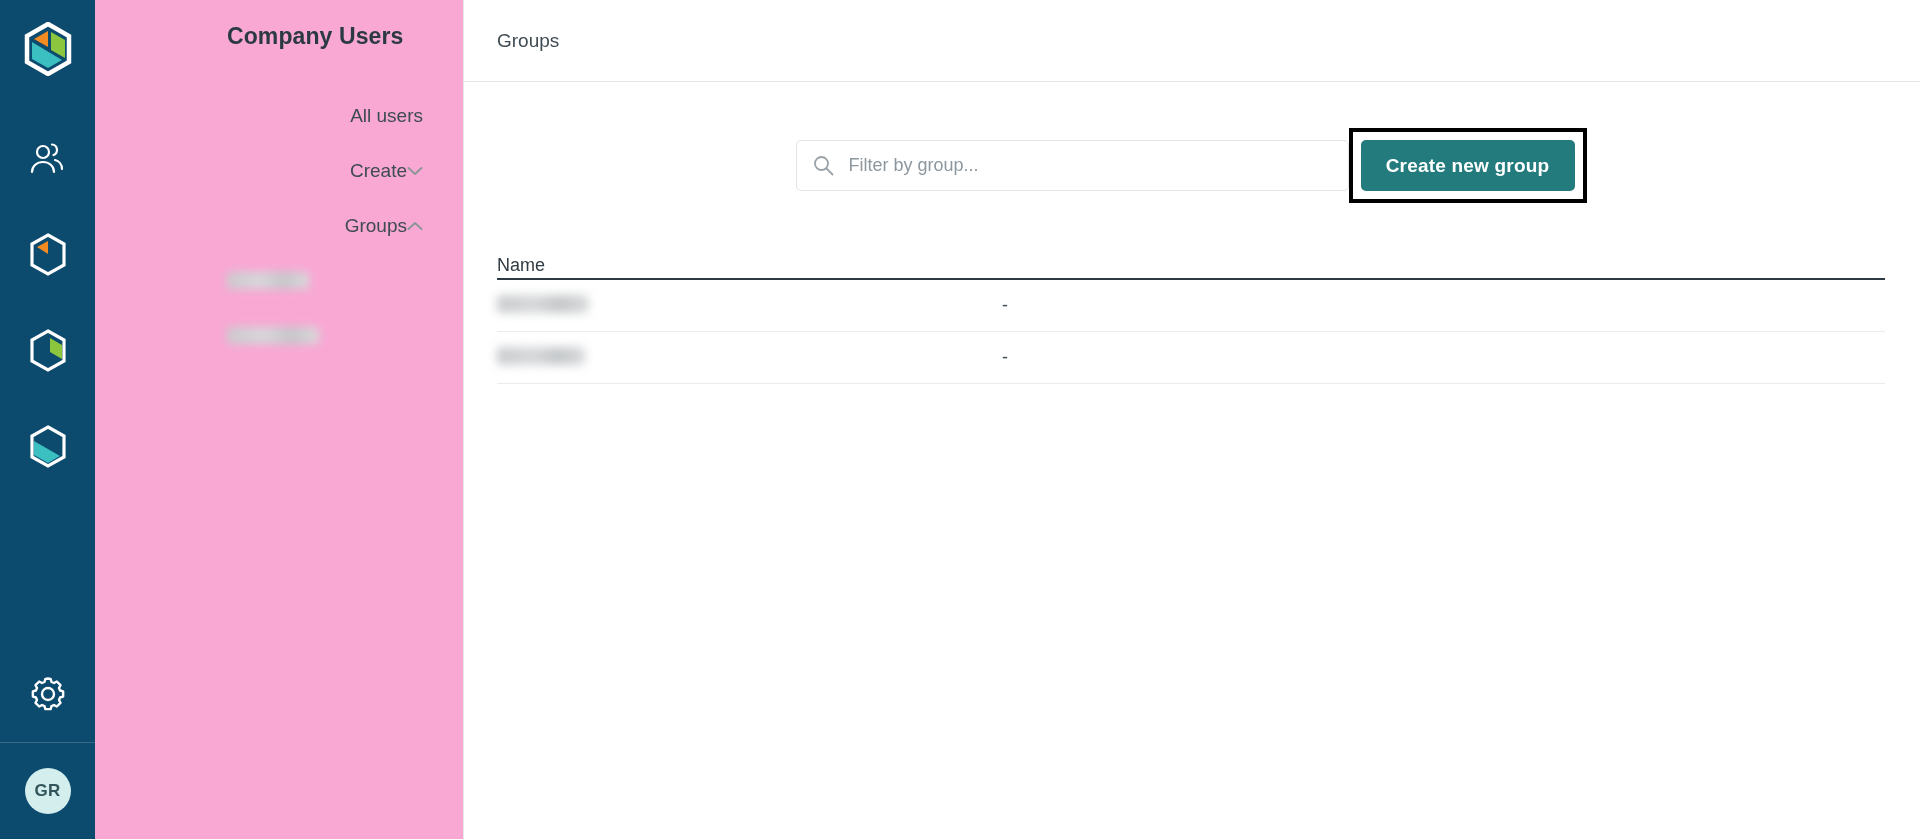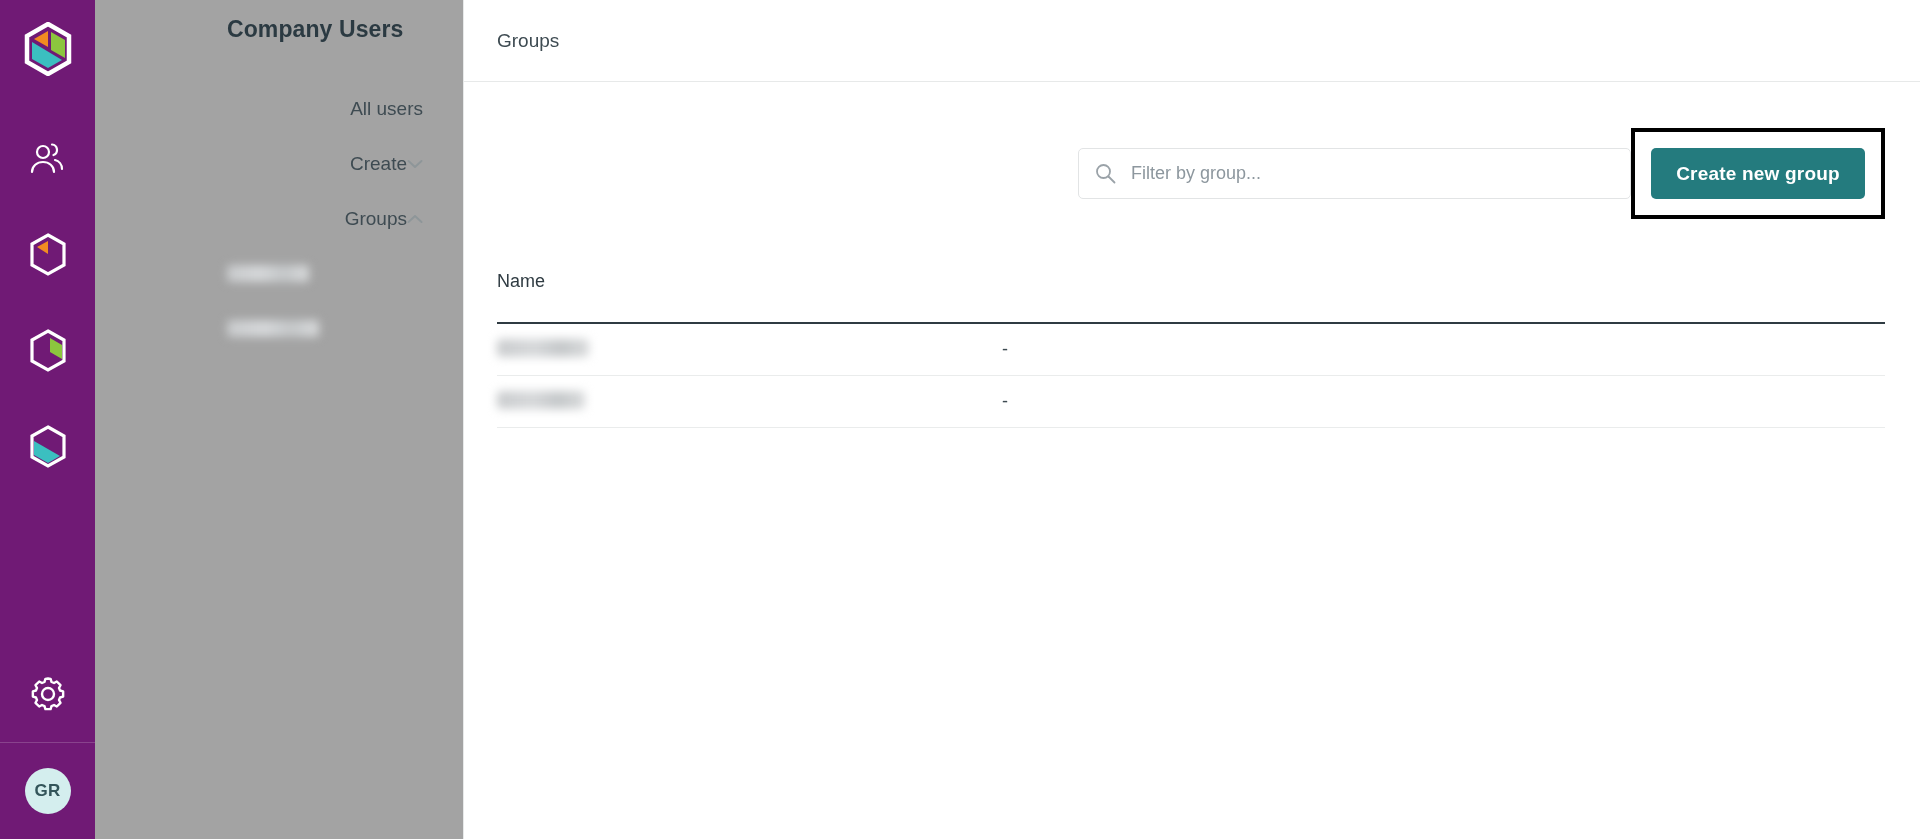--- a/index.html
+++ b/index.html
@@ -7,21 +7,21 @@
     width: 1920px; height: 839px;
     font-family: "Liberation Sans", sans-serif;
     background: #ffffff;
     overflow: hidden;
   }
   .app { display: flex; width: 1920px; height: 839px; }
 
   
   .rail {
     width: 95px; height: 839px;
-    background: #701a75;
+    background: #0c4a6e;
     display: flex; flex-direction: column; align-items: center;
     flex: 0 0 95px;
     position: relative;
   }
   .rail-logo { margin-top: 22px; margin-bottom: 30px; }
   .rail-items { display: flex; flex-direction: column; align-items: center; gap: 0; }
   .rail-btn {
     width: 95px; height: 96px;
     display: flex; align-items: center; justify-content: center;
     cursor: pointer;
@@ -34,23 +34,23 @@
   .avatar {
     width: 46px; height: 46px; border-radius: 50%;
     background: #d4eeee; color: #33555a;
     display: flex; align-items: center; justify-content: center;
     font-size: 17px; font-weight: 600; letter-spacing: .3px;
   }
 
   
   .subnav {
     width: 369px; flex: 0 0 369px; height: 839px;
-    background: #a3a3a3;
+    background: #f9a8d4;
     border-right: 1px solid #e7e9e9;
-    padding-top: 16px;
+    padding-top: 23px;
   }
   .subnav-title {
     font-size: 23px; color: #2b3a42; font-weight: 600;
     padding: 0 0 0 132px; margin-bottom: 38px; letter-spacing: .1px;
   }
   .nav-row {
     display: flex; align-items: center; justify-content: flex-end;
     padding: 0 40px 0 132px; height: 55px;
     cursor: pointer;
   }
@@ -76,54 +76,54 @@
   .main { flex: 1 1 auto; height: 839px; background: #ffffff; display: flex; flex-direction: column; min-width:0;}
   .main-header {
     height: 82px; flex: 0 0 82px;
     border-bottom: 1px solid #e7e9e9;
     display: flex; align-items: center;
     padding-left: 33px;
   }
   .main-title { font-size: 19px; color: #3e4b52; }
   .main-body { padding: 46px 35px 0 33px; flex: 1 1 auto; }
 
-  .toolbar { display: flex; align-items: center; justify-content: flex-end; }
+  .toolbar { display: flex; align-items: center; justify-content: center; }
   .search-box {
     width: 553px; height: 51px;
     border: 1px solid #e2e4e5; border-radius: 5px;
     background: #fff;
     display: flex; align-items: center;
     padding: 0 16px;
   }
   .search-box svg { flex: 0 0 auto; }
   .search-input {
     border: none; outline: none; background: transparent;
     font-family: "Liberation Sans", sans-serif;
     font-size: 18px; color: #55616a;
     margin-left: 15px; width: 100%;
   }
   .search-input::placeholder { color: #8d979e; }
 
   .btn-highlight {
-    border: 4px solid #000; padding: 16px;
+    border: 4px solid #000; padding: 8px;
     display: inline-block; background: #fff;
   }
   .create-btn {
     background: #247b7e; color: #fff; border: none;
     font-family: "Liberation Sans", sans-serif;
     font-size: 19px; font-weight: 700;
     padding: 0 24px; height: 51px; min-width: 214px;
     border-radius: 5px; cursor: pointer;
     letter-spacing: .2px;
   }
 
   .table { width: 100%; margin-top: 52px; }
   .t-head {
     display: flex; align-items: flex-end;
-    padding-bottom: 30px;
+    padding-bottom: 2px;
     border-bottom: 2px solid #2f3b42;
   }
   .t-row {
     display: flex; align-items: center; height: 52px;
     border-bottom: 1px solid #eaecec;
   }
   .t-row:last-child { border-bottom: 1px solid #eaecec; }
   .col-name { width: 505px; flex: 0 0 505px; }
   .col-desc { flex: 1 1 auto; }
   .t-head .col-name, .t-head .col-desc { font-size: 18px; color: #2f3b42; }

